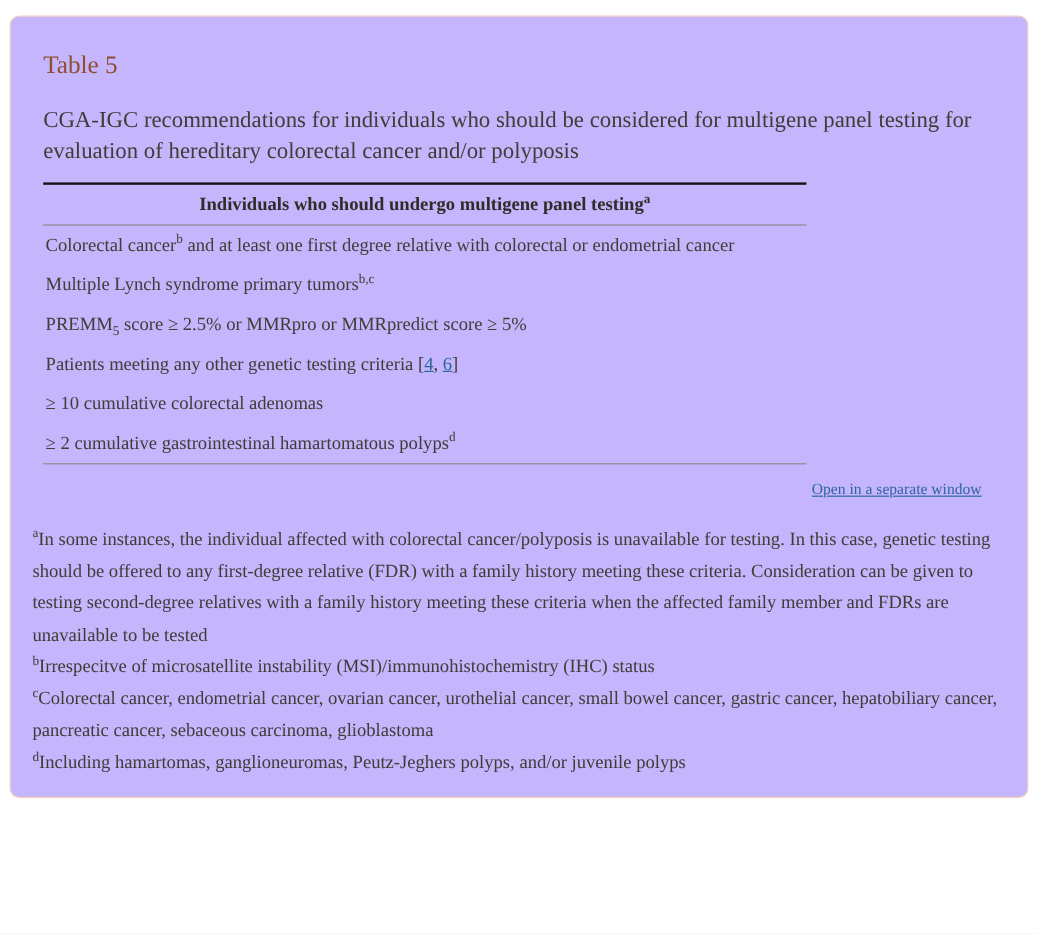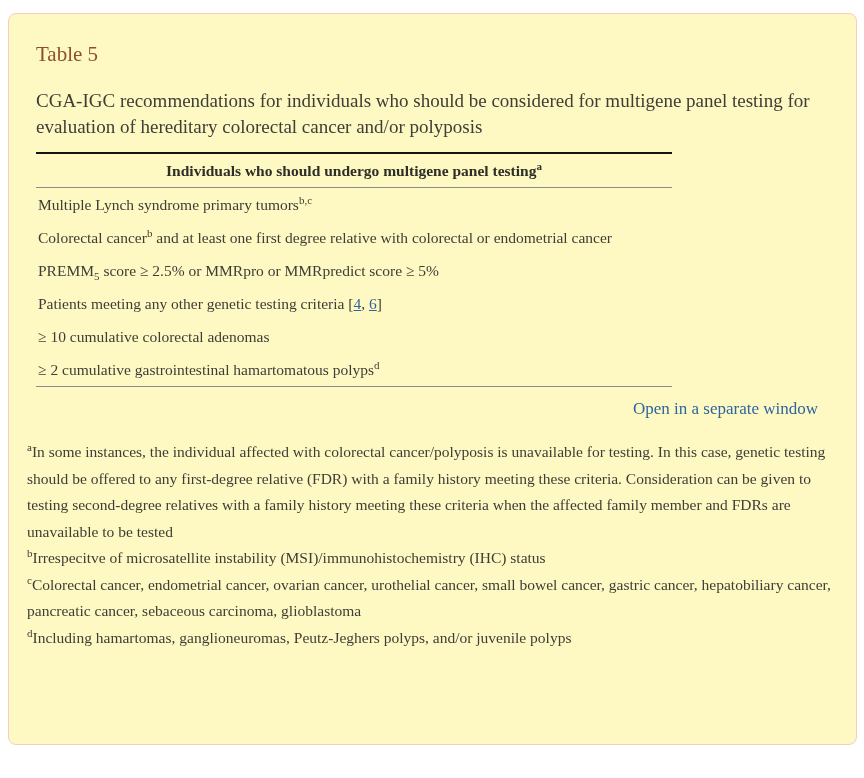--- a/index.html
+++ b/index.html
@@ -6,22 +6,22 @@
   html, body {
     margin: 0; padding: 0;
     width: 864px; height: 778px;
     background: #ffffff;
     font-family: "Liberation Serif", "DejaVu Serif", serif;
     overflow: hidden;
   }
   .card {
     position: absolute;
     left: 8px; top: 13px;
-    width: 849px; height: 732px;
-    background: #fef9c3;
+    width: 849px; height: 652px;
+    background: #c4b5fd;
     border: 1px solid #f2cfc0;
     border-radius: 8px;
     padding: 28px 18px 10px 18px;
     overflow: hidden;
   }
   .title {
     margin: 0 0 0 9px;
     font-size: 21px;
     line-height: 24px;
     font-weight: normal;
@@ -69,22 +69,23 @@
   a.ref {
     color: #2e659e;
     text-decoration: underline;
     cursor: pointer;
   }
   .openrow {
     margin: 12px 20px 0 0;
     text-align: right;
   }
   .openlink {
-    font-size: 17px;
+    font-size: 13px;
     color: #2e659e;
+    text-decoration: underline;
     cursor: pointer;
   }
   .footnotes {
     margin: 20px 0 0 0;
     max-width: 812px;
     color: #3e3d36;
   }
   .footnotes p {
     margin: 0;
     font-size: 15.5px;
@@ -103,23 +104,23 @@
 
   <h2 class="title">Table 5</h2>
 
   <p class="caption">CGA-IGC recommendations for individuals who should be considered for multigene panel testing for evaluation of hereditary colorectal cancer and/or polyposis</p>
 
   <div class="tbl">
 
     <div class="thead"><span>Individuals who should undergo multigene panel testing</span><sup>a</sup></div>
 
 
+    <div class="trow"><span>Colorectal cancer</span><sup class="sx">b</sup><span> and at least one first degree relative with colorectal or endometrial cancer</span></div>
+
     <div class="trow"><span>Multiple Lynch syndrome primary tumors</span><sup class="sx">b,c</sup></div>
-
-    <div class="trow"><span>Colorectal cancer</span><sup class="sx">b</sup><span> and at least one first degree relative with colorectal or endometrial cancer</span></div>
 
     <div class="trow"><span>PREMM</span><sub class="sb">5</sub><span> score ≥ 2.5% or MMRpro or MMRpredict score ≥ 5%</span></div>
 
 
     <div class="trow"><span>Patients meeting any other genetic testing criteria [</span><a class="ref">4</a><span>, </span><a class="ref">6</a><span>]</span></div>
 
     <div class="trow"><span>≥ 10 cumulative colorectal adenomas</span></div>
 
     <div class="trow"><span>≥ 2 cumulative gastrointestinal hamartomatous polyps</span><sup class="sx">d</sup></div>
 

